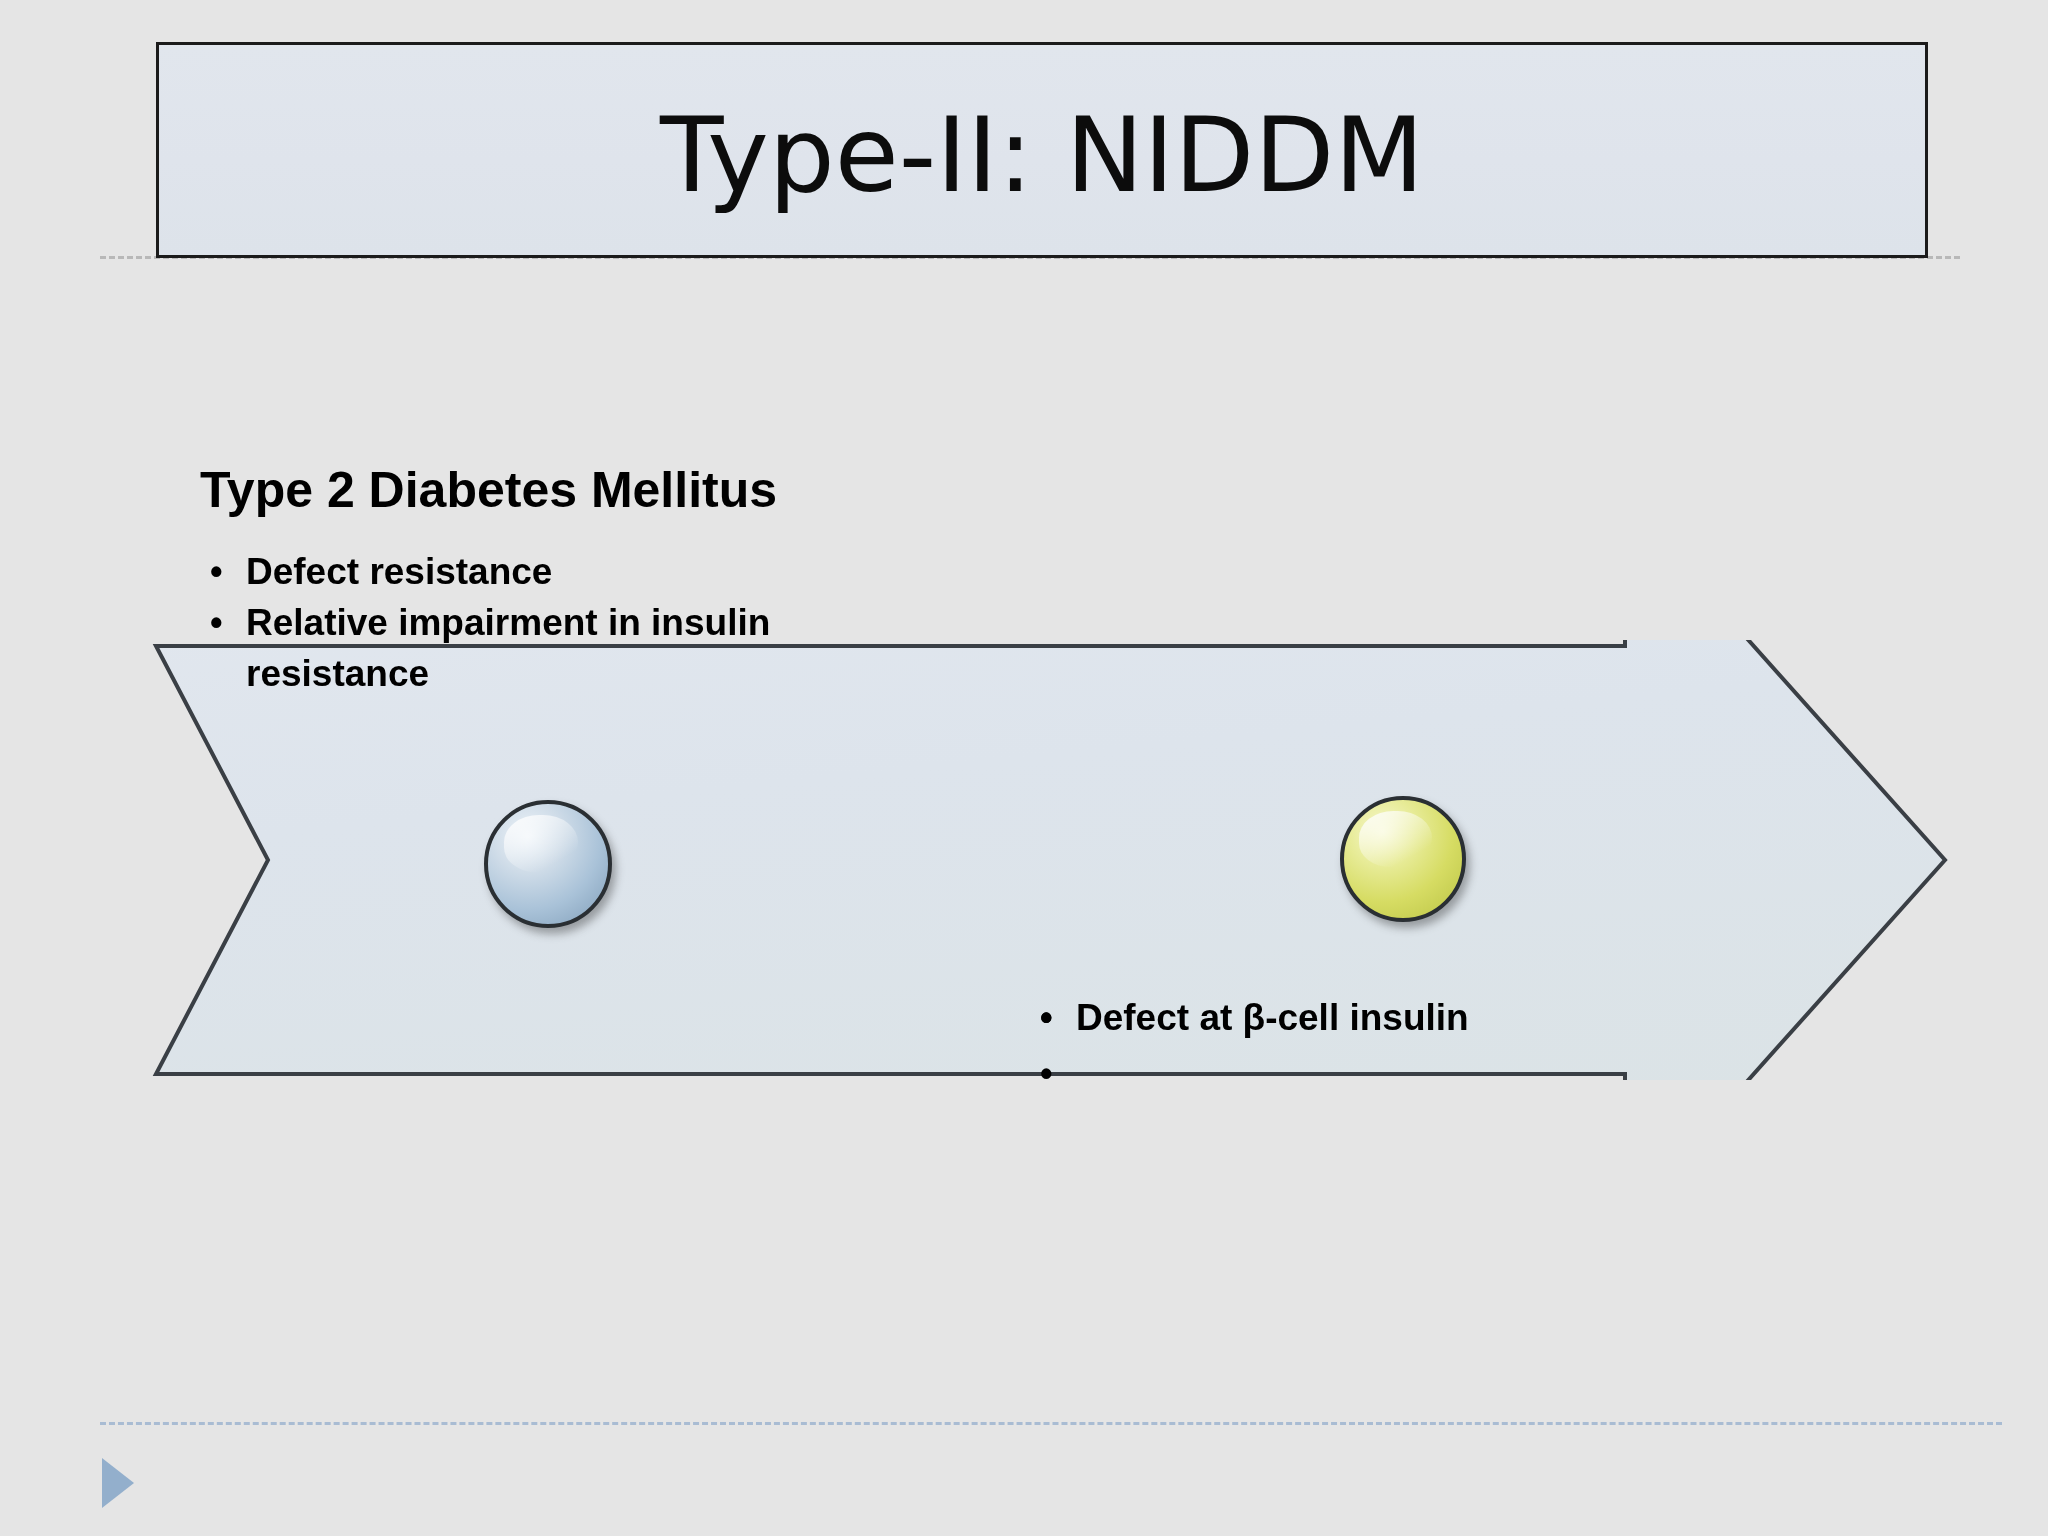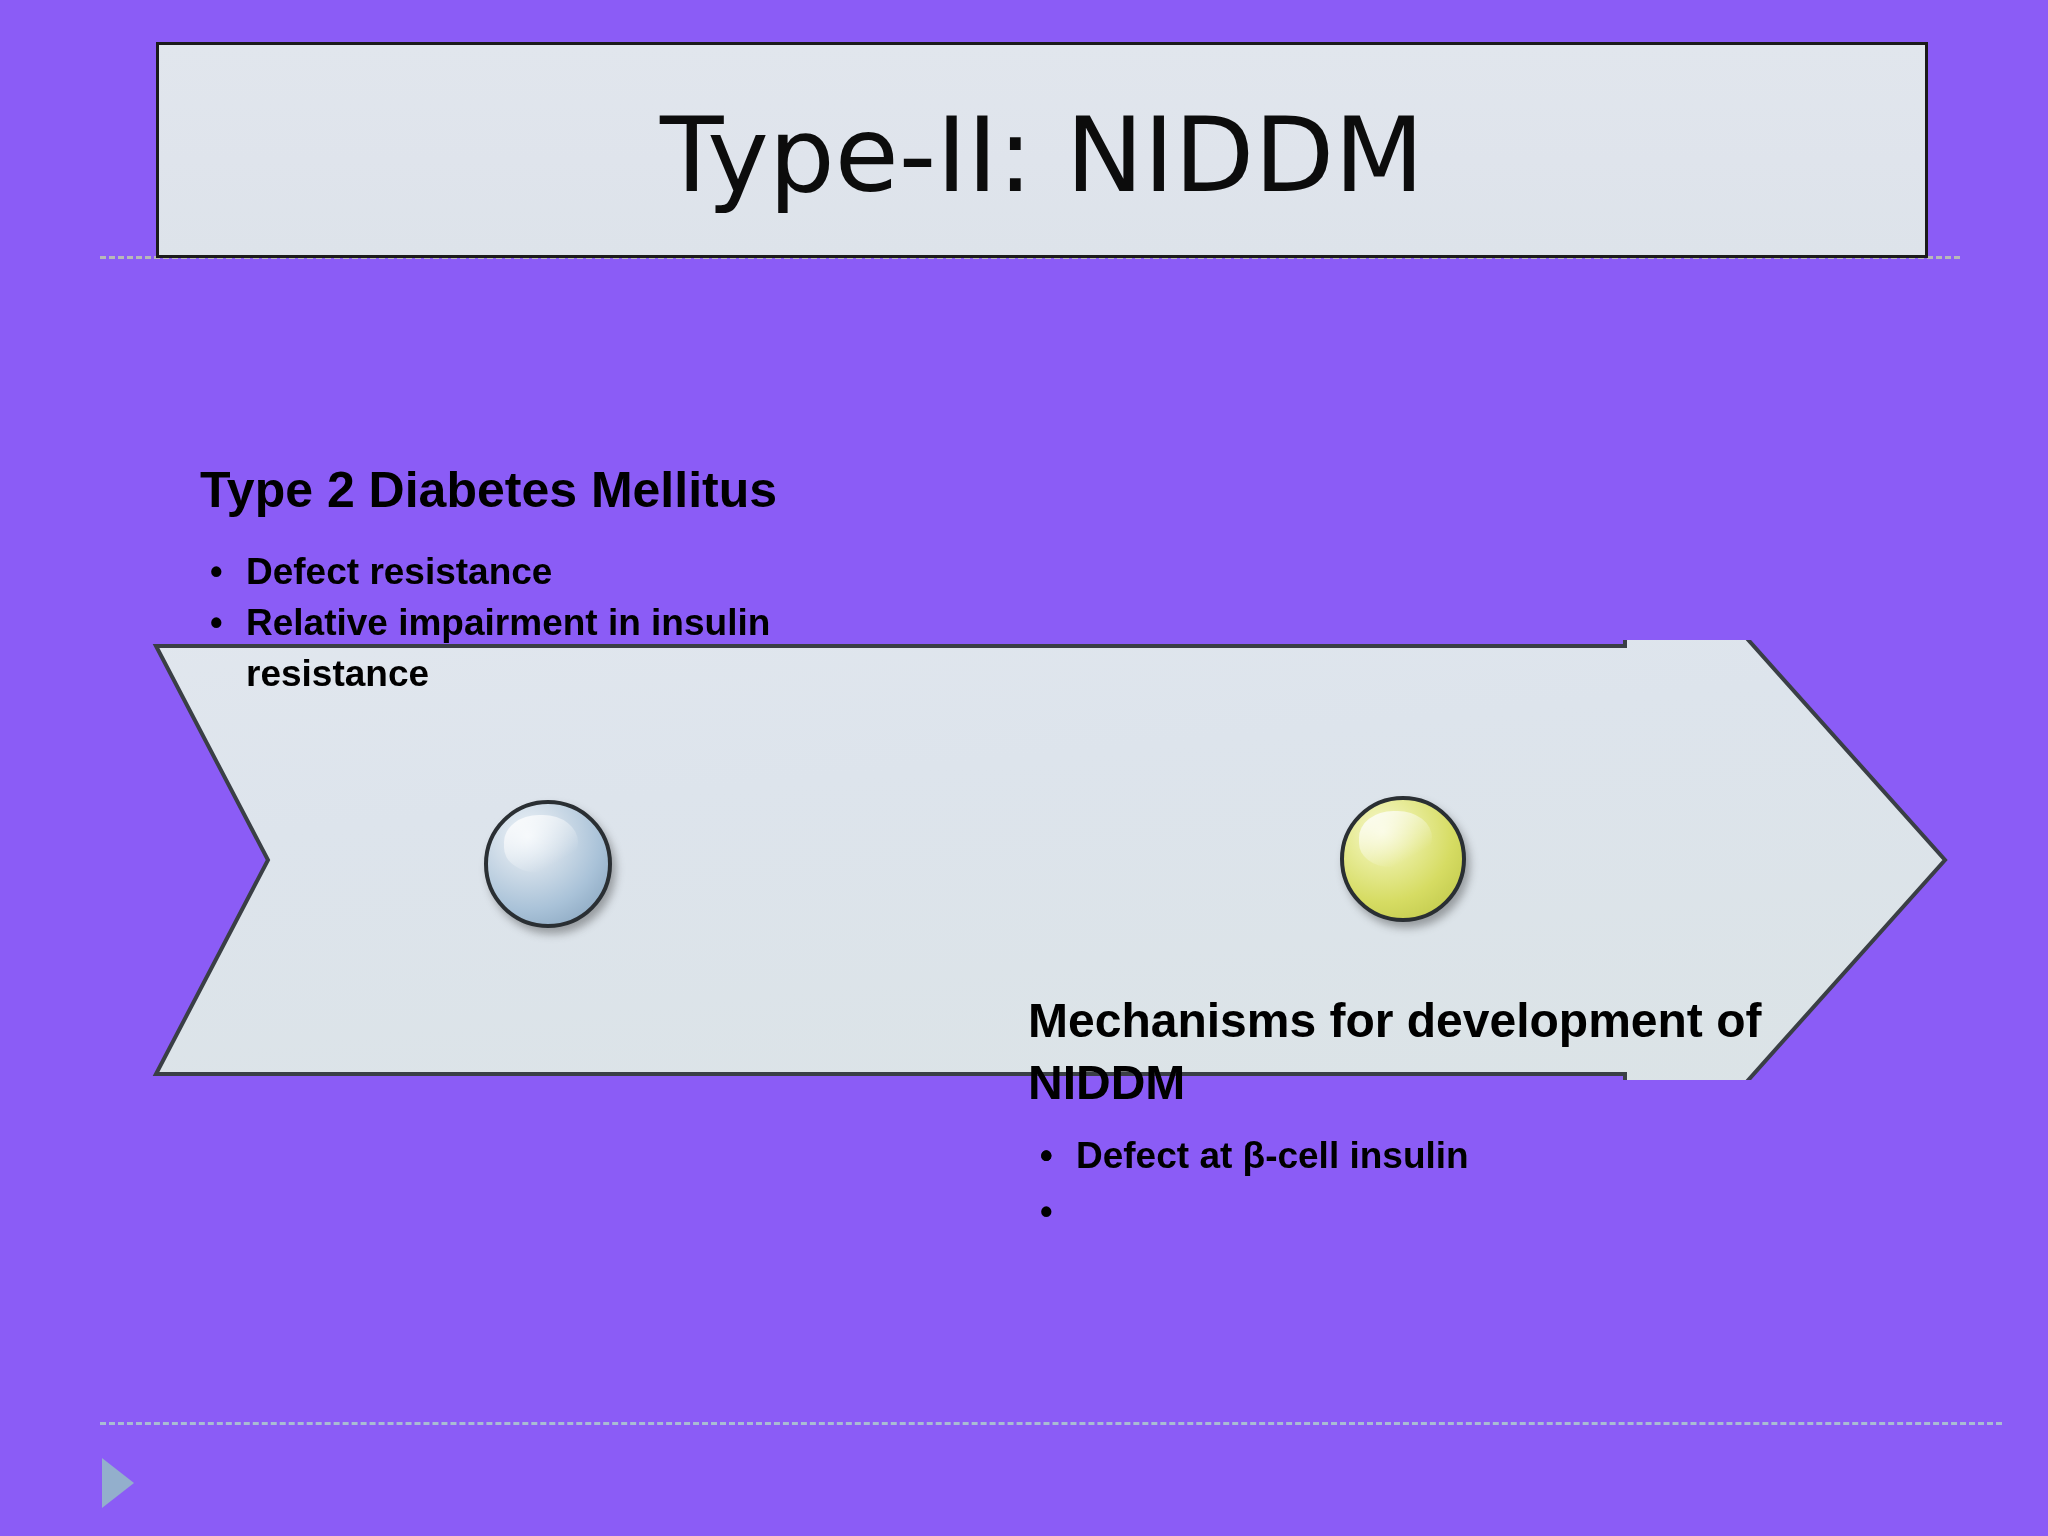--- a/index.html
+++ b/index.html
@@ -12,21 +12,21 @@
     height: 1536px;
     position: relative;
     overflow: hidden;
     font-family: "Liberation Sans", sans-serif;
     -webkit-font-smoothing: antialiased;
   }
 
   #slide {
     position: absolute;
     inset: 0;
-    background: #8b5cf6;
+    background: #e5e5e5;
   }
 
   
   .title-dash-line {
     position: absolute;
     left: 100px;
     top: 256px;
     width: 1860px;
     height: 0;
     border-top: 3px dashed #b8b8b8;
@@ -226,21 +226,20 @@
         <span>Defect resistance</span>
       </li>
       <li>
         <span class="bullet">•</span>
         <span>Relative impairment in insulin resistance</span>
       </li>
     </ul>
   </div>
 
   <div class="blk" id="block-right">
-    <div class="blk-head wrap">Mechanisms for development of NIDDM</div>
     <ul class="blk-list">
       <li>
         <span class="bullet">•</span>
       </li>
       <li>
         <span class="bullet">•</span>
         <span>Defect at β-cell insulin</span>
       </li>
       <li>
         <span class="bullet">•</span>

